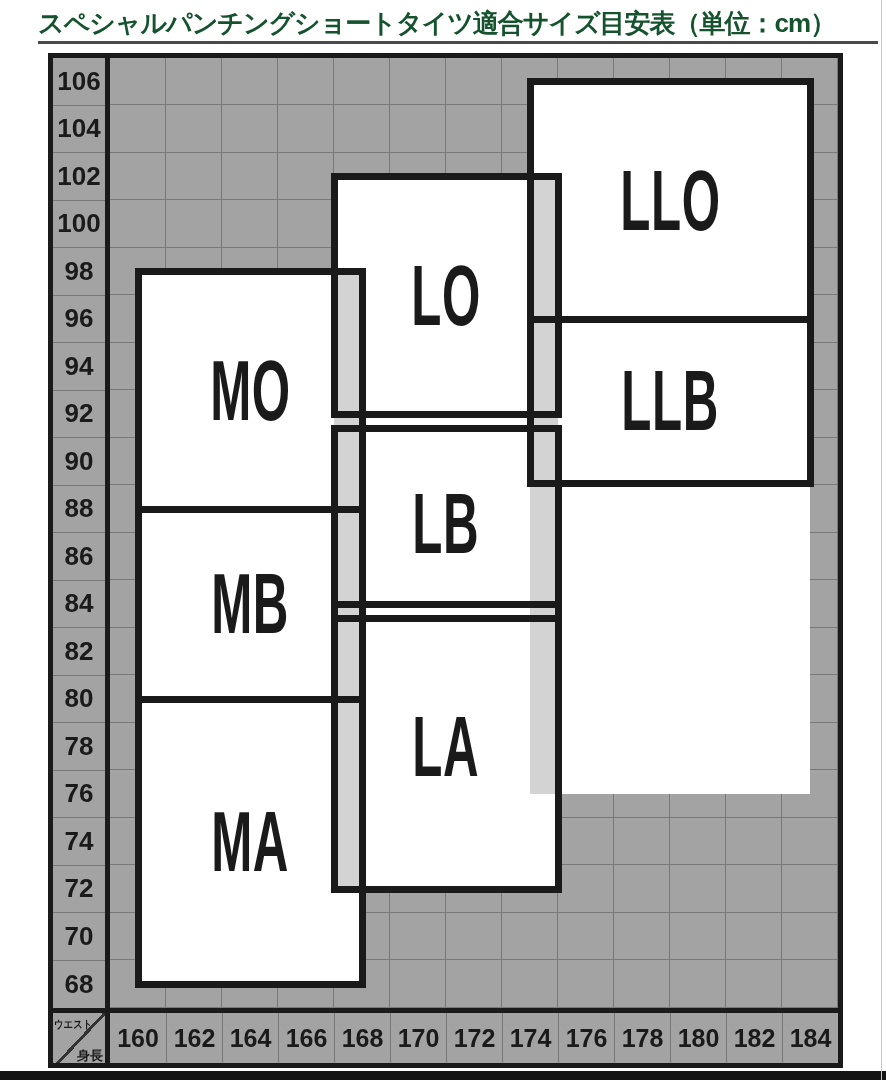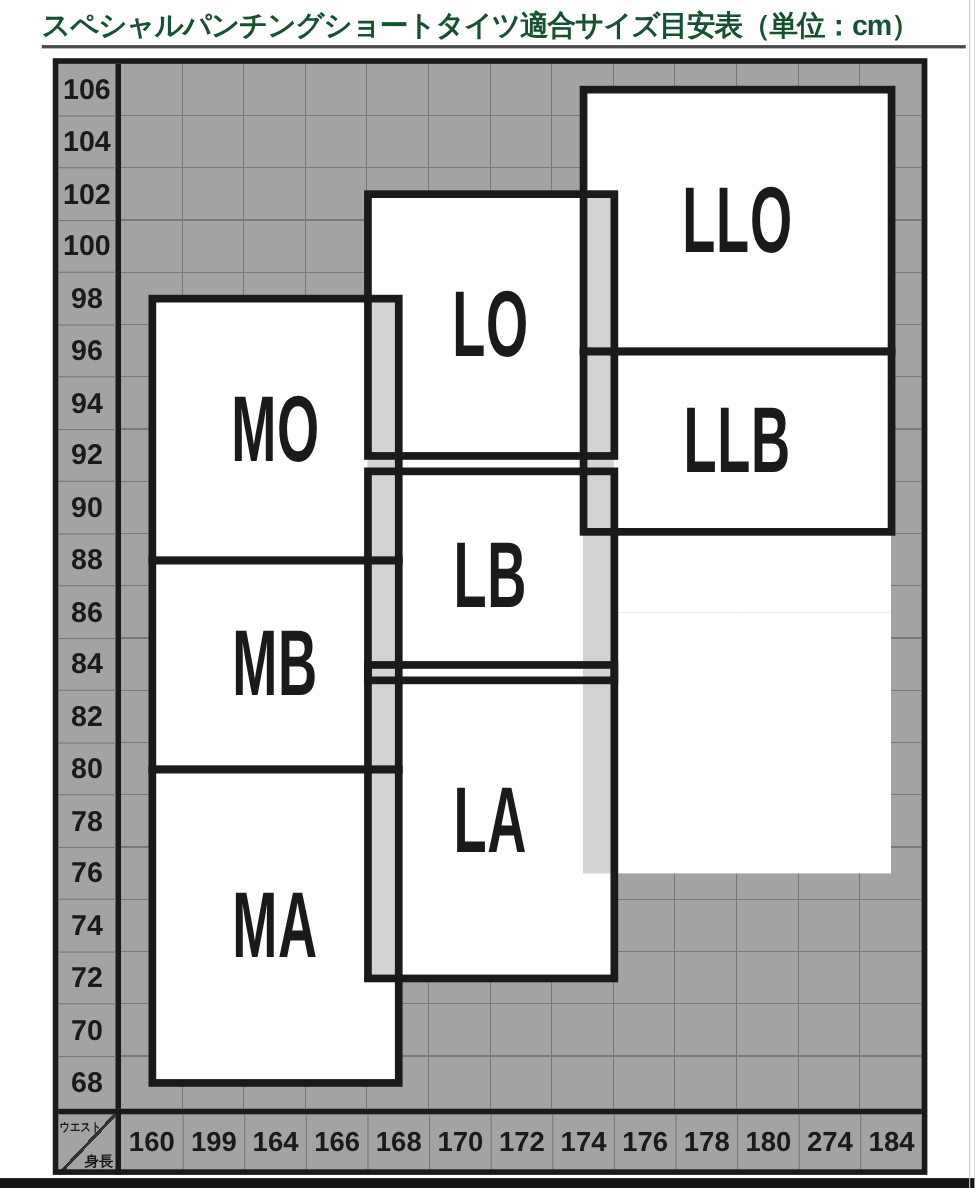--- a/index.html
+++ b/index.html
@@ -132,31 +132,31 @@
       </div>
       <div class="box-border" style="left: 416.5px; top: 257.75px; width: 287px; height: 171px;">
         <span class="box-label">LLB</span>
       </div>
       <div class="box-border" style="left: 416.5px; top: 20.25px; width: 287px; height: 244.5px;">
         <span class="box-label">LLO</span>
       </div>
     </div>
   <div class="xrow" id="xcells">
       <div class="xcell">160</div>
-      <div class="xcell">199</div>
+      <div class="xcell">162</div>
       <div class="xcell">164</div>
       <div class="xcell">166</div>
       <div class="xcell">168</div>
       <div class="xcell">170</div>
       <div class="xcell">172</div>
       <div class="xcell">174</div>
       <div class="xcell">176</div>
       <div class="xcell">178</div>
       <div class="xcell">180</div>
-      <div class="xcell">274</div>
+      <div class="xcell">182</div>
       <div class="xcell">184</div>
     </div>
   <div class="corner">
     <span class="waist">ウエスト</span>
     <span class="height">身長</span>
   </div>
   <div class="outer-border"></div>
 </div>
 
 <div class="bottom-bar"></div>

